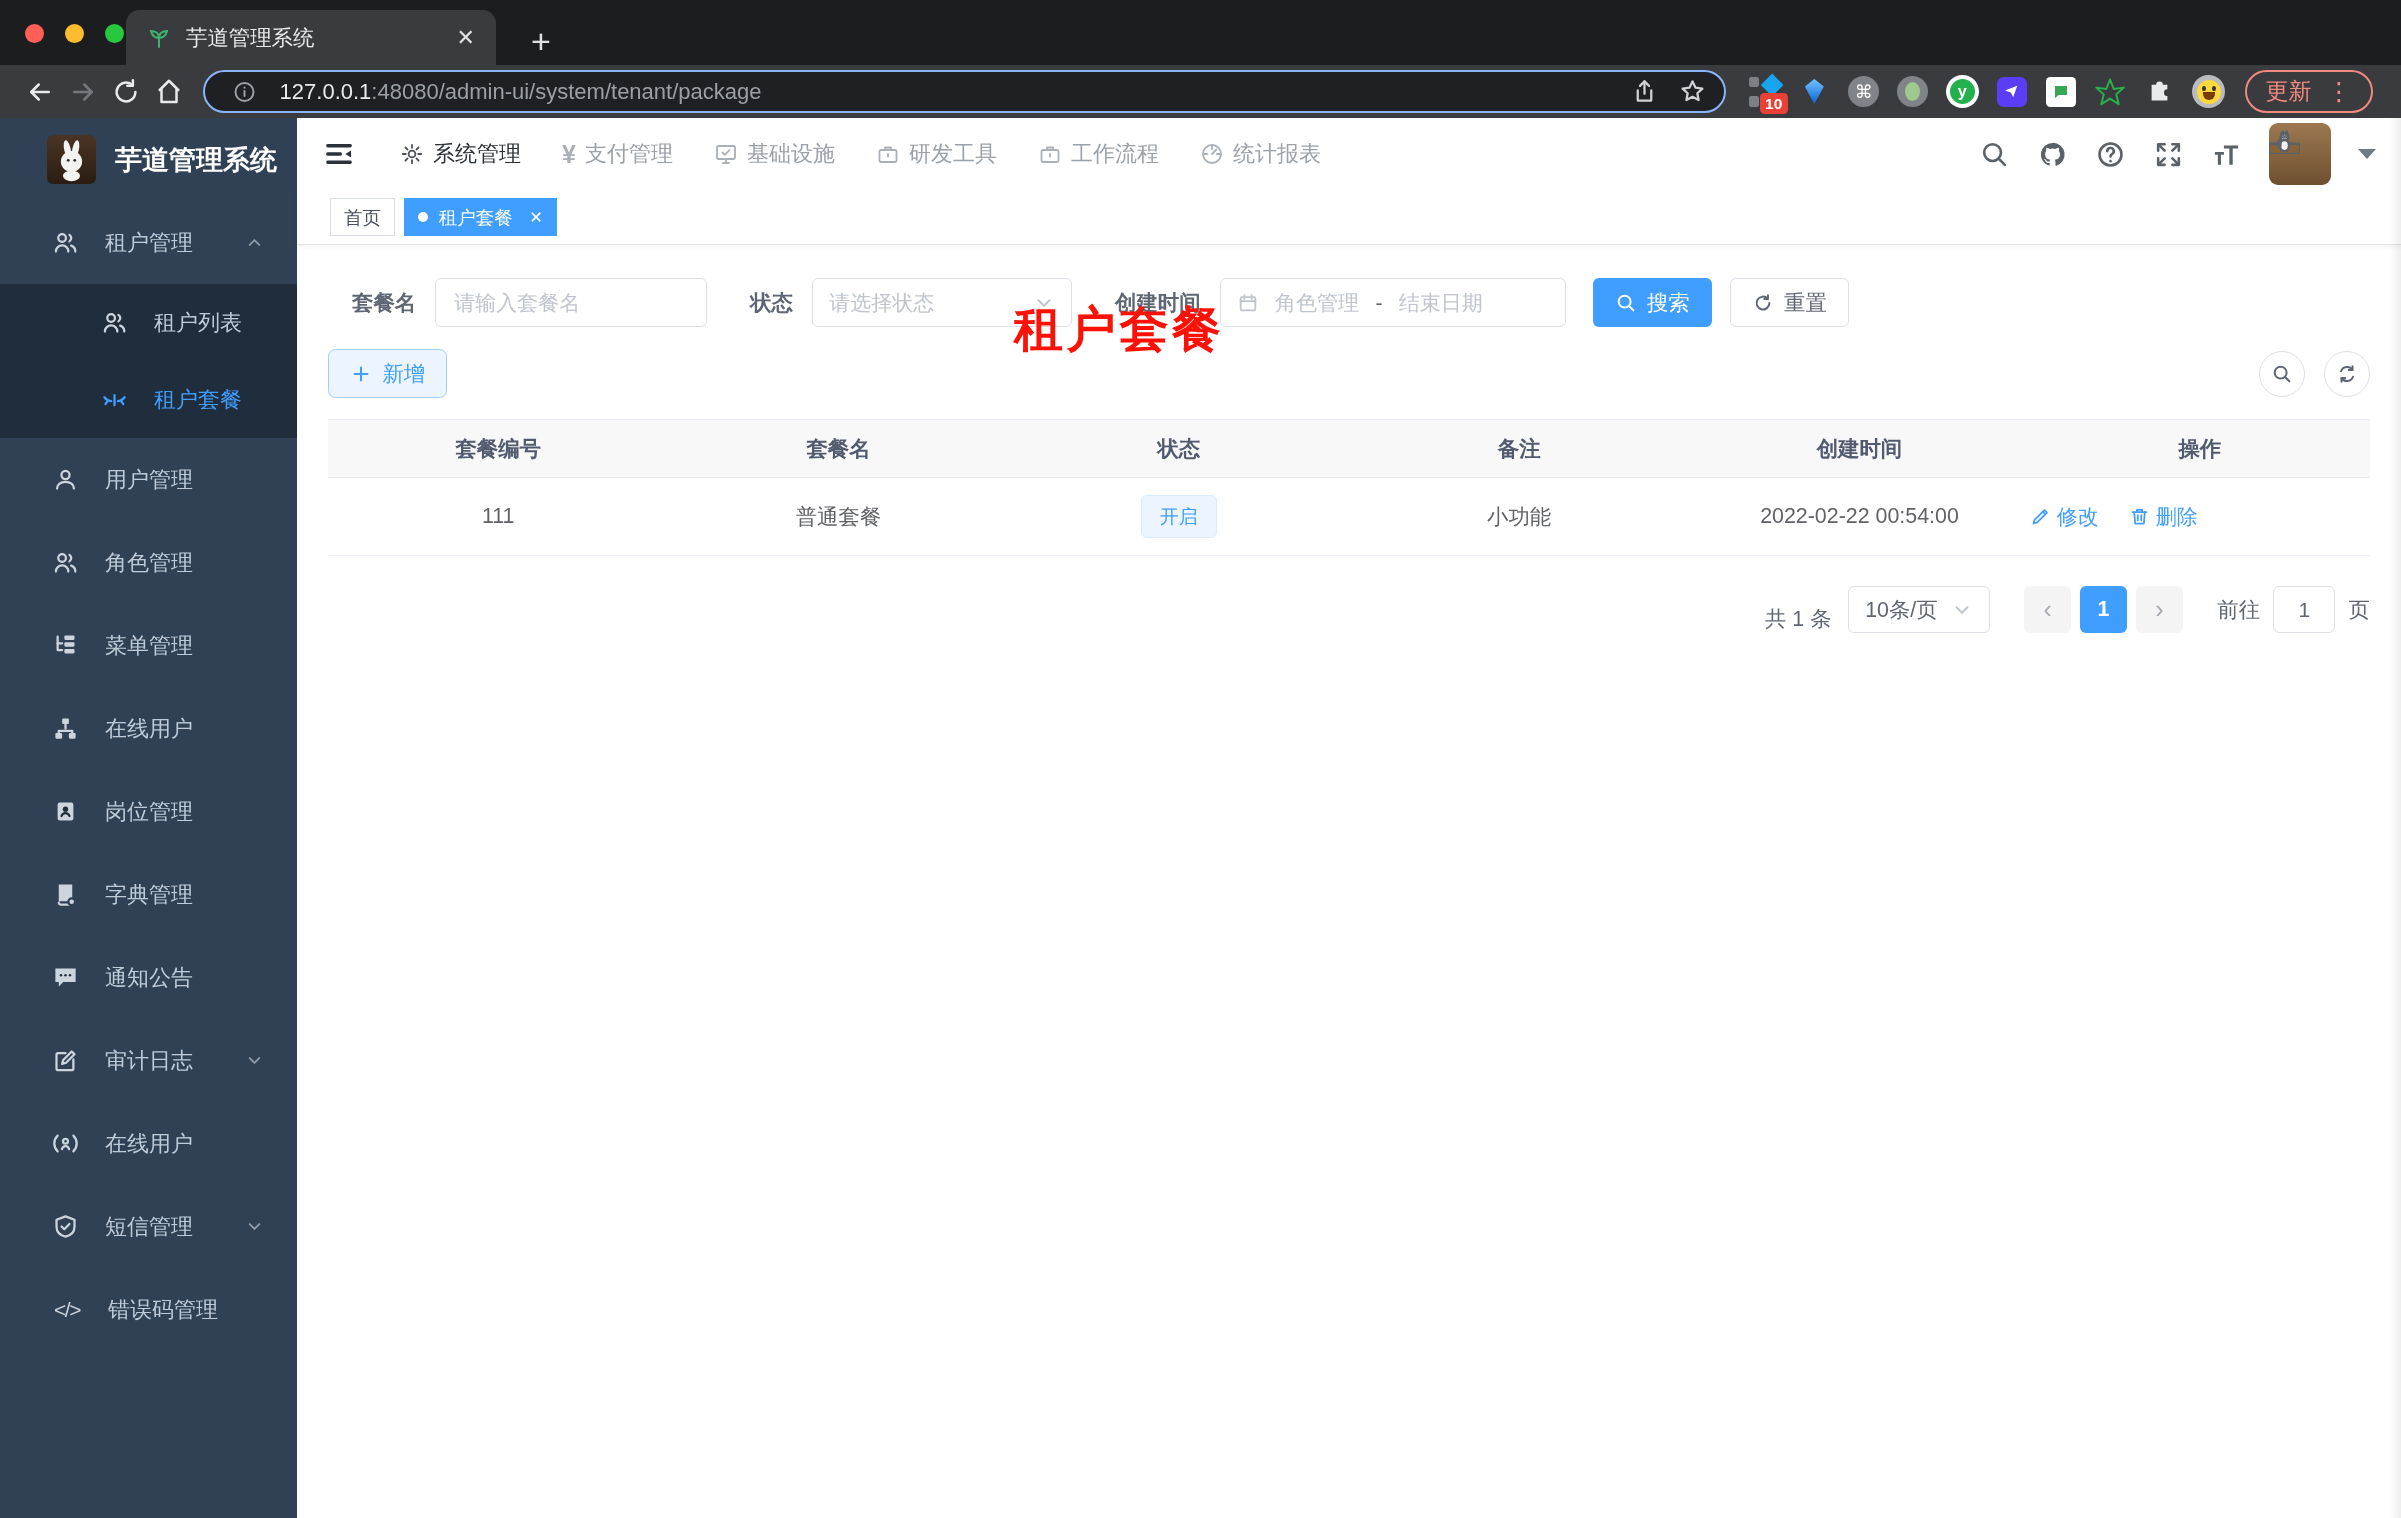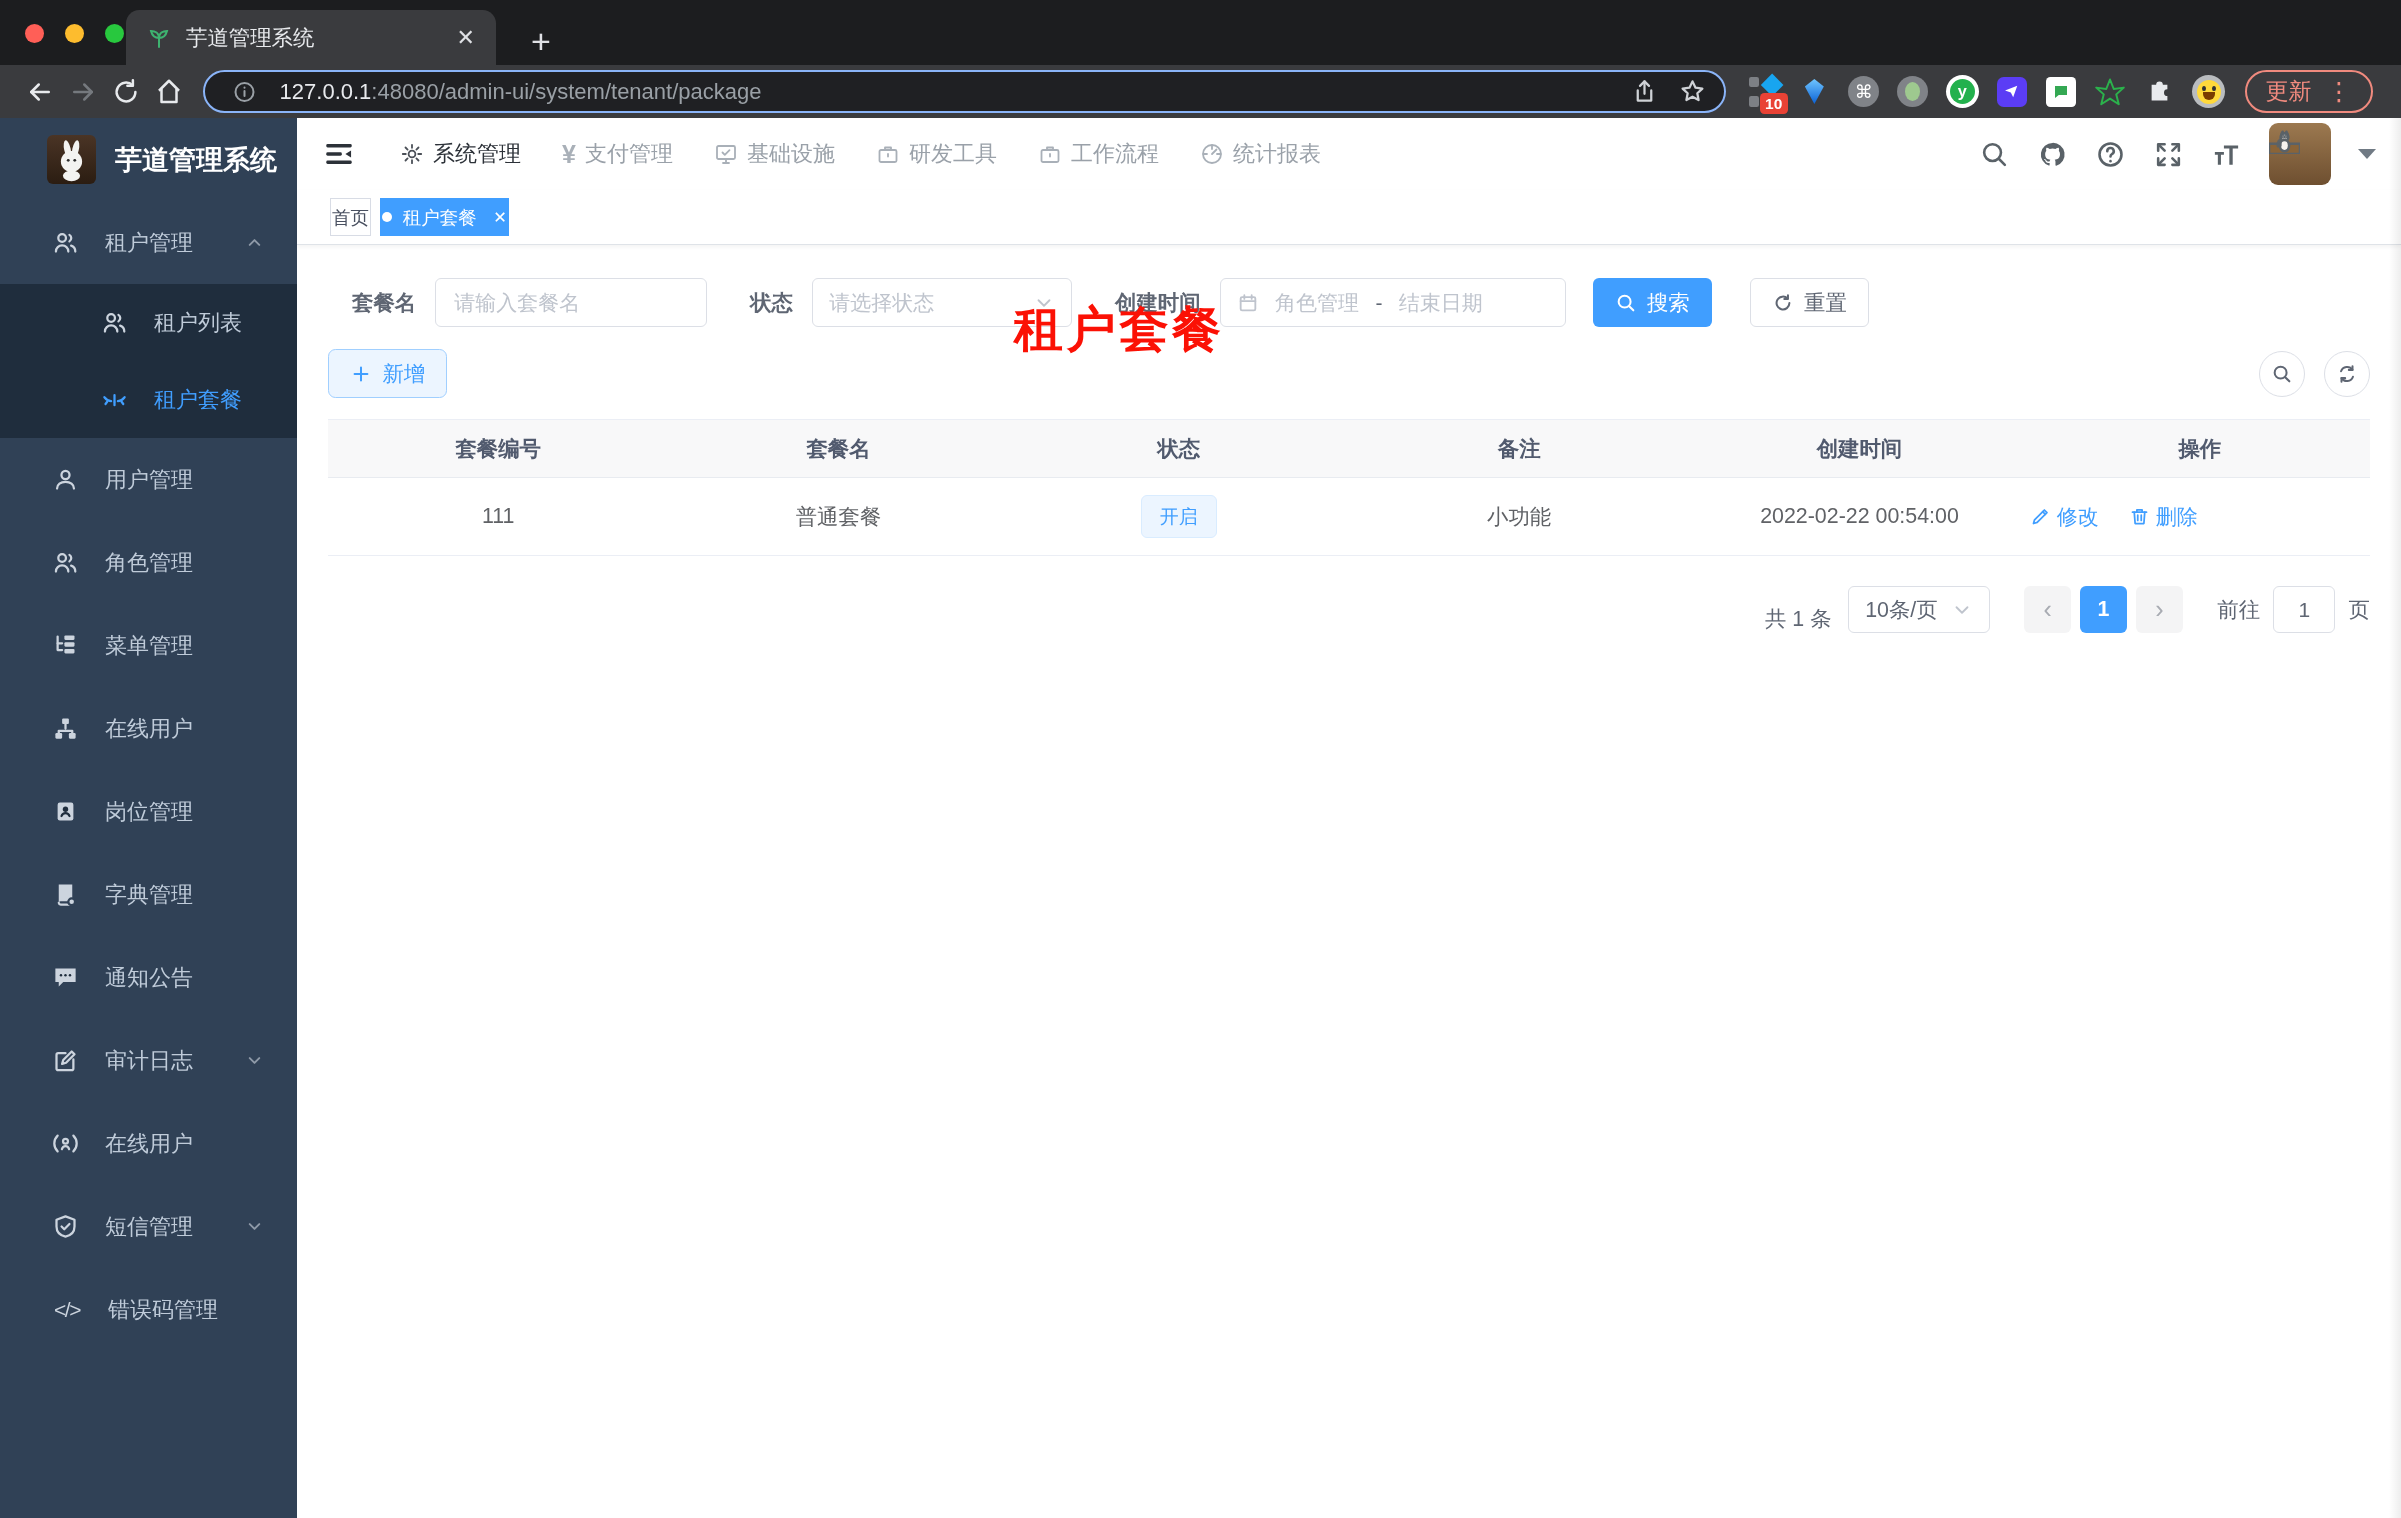--- a/index.html
+++ b/index.html
@@ -75,42 +75,42 @@
   .tn-item svg { width:24px; height:24px; fill:none; stroke:#a9b0b8; stroke-width:1.8; stroke-linecap:round; stroke-linejoin:round; }
   .tn-item .yen { font-size:25px; font-weight:700; color:#a9b0b8; }
   .tn-item.active { color:#2c3138; }
   .tn-item.active svg { stroke:#4a4f57; }
   .nav-right { margin-left:auto; display:flex; align-items:center; gap:27px; }
   .nav-right svg { width:31px; height:31px; fill:none; stroke:#5a6268; stroke-width:2; stroke-linecap:round; stroke-linejoin:round; }
   .avatar { width:62px; height:62px; border-radius:9px; background:linear-gradient(#9c7950,#6e4f30); overflow:hidden; flex-shrink:0; }
   .caret { width:0; height:0; border-left:9px solid transparent; border-right:9px solid transparent; border-top:10.4px solid #707a84; }
   .tagsbar { height:55px; display:flex; align-items:center; gap:9px; padding:0 33px;
              border-bottom:1.5px solid #dfe3e8; box-shadow:0 2.2px 4.4px rgba(0,0,0,.05); position:relative; }
-  .tag { height:38px; display:flex; align-items:center; padding:0 1px; border:1.5px solid #d8dce5; background:#fff;
+  .tag { height:38px; display:flex; align-items:center; padding:0 13px; border:1.5px solid #d8dce5; background:#fff;
          color:#495060; font-size:18.5px; white-space:nowrap; }
   .tag.active { background:#409eff; border-color:#409eff; color:#fff; gap:10.4px; }
   .tag-dot { width:10.4px; height:10.4px; border-radius:50%; background:#fff; }
   .tag-x { font-size:16.3px; margin-left:6px; }
   .overlay-title { position:absolute; left:1014px; top:185px; font-size:49px; font-weight:600; color:#fb1105;
                    letter-spacing:3.7px; z-index:5; line-height:1.1; white-space:nowrap; }
   .content { flex:1; padding:30px 31px; }
   
   .filter-row { display:flex; align-items:center; margin:3px 0 22px 24px; font-size:21.4px; color:#5f6673; }
   .f-label { font-weight:700; margin-right:19px; white-space:nowrap; }
   .f-box { height:49px; border:1.5px solid #dcdfe6; border-radius:6px; background:#fff; font-size:21px; }
   input.f-box { padding:0 18px; color:#606266; width:272px; }
   input::placeholder { color:#bfc4cd; }
   .f-select { width:260px; display:flex; align-items:center; justify-content:space-between; padding:0 16.3px; color:#bfc4cd; margin-right:43px; }
   .f-date { width:346px; display:flex; align-items:center; gap:16.3px; padding:0 16.3px; color:#bfc4cd; }
   .f-date .sep { color:#5f6673; }
   .cal-ic, .chev-ic { width:22px; height:22px; fill:none; stroke:#bfc4cd; stroke-width:2; stroke-linecap:round; stroke-linejoin:round; flex-shrink:0; }
   .btn { height:49px; border-radius:6px; display:flex; align-items:center; gap:10.4px; font-size:21.4px; white-space:nowrap; }
   .btn svg { width:22px; height:22px; fill:none; stroke-width:2.2; stroke-linecap:round; stroke-linejoin:round; }
   .btn-search { background:#409eff; color:#fff; padding:0 22px; margin-left:27px; } .btn-search svg{ stroke:#fff; }
-  .btn-reset { background:#fff; border:1.5px solid #dcdfe6; color:#5f6673; padding:0 21px; margin-left:38px; } .btn-reset svg{ stroke:#5f6673; }
+  .btn-reset { background:#fff; border:1.5px solid #dcdfe6; color:#5f6673; padding:0 21px; margin-left:18px; } .btn-reset svg{ stroke:#5f6673; }
   
   .toolbar-row { display:flex; align-items:center; margin-bottom:21px;gap:39px; }
   .btn-add { background:#ecf5ff; border:1.5px solid #a0cfff; color:#409eff; padding:0 21px; border-radius:7.4px; } .btn-add svg{ stroke:#409eff; }
   .icon-circles { margin-left:auto; display:flex; gap:19px; }
   .circle-btn { width:46px; height:46px; border:1.5px solid #dcdfe6; border-radius:50%; background:#fff;
                 display:flex; align-items:center; justify-content:center; }
   .circle-btn svg { width:22px; height:22px; fill:none; stroke:#5f6673; stroke-width:2.2; stroke-linecap:round; stroke-linejoin:round; }
   
   table { width:100%; border-collapse:collapse; table-layout:fixed; border-top:1.5px solid #ebeef5; }
   th { height:58px; background:#f8f8f9; color:#515a6e; font-weight:700; font-size:21.4px; border-bottom:1.5px solid #e8ebf0; text-align:center; }

